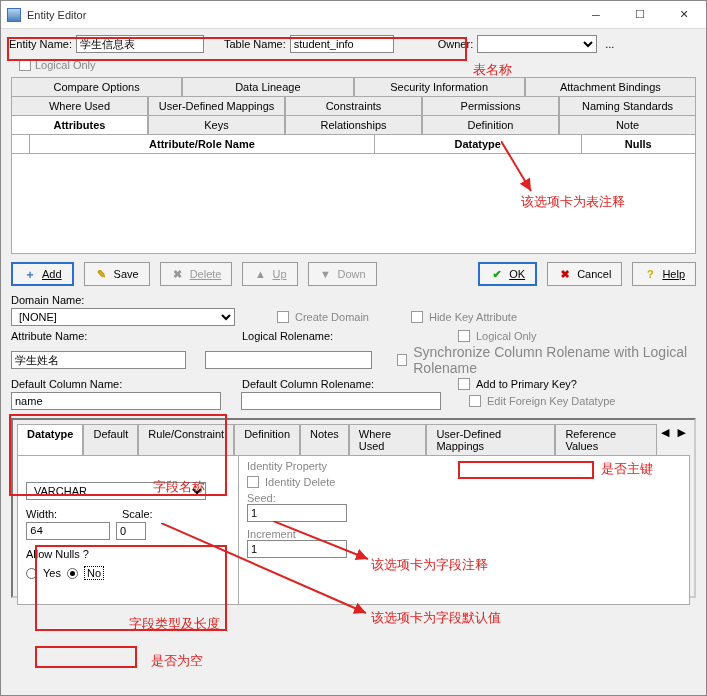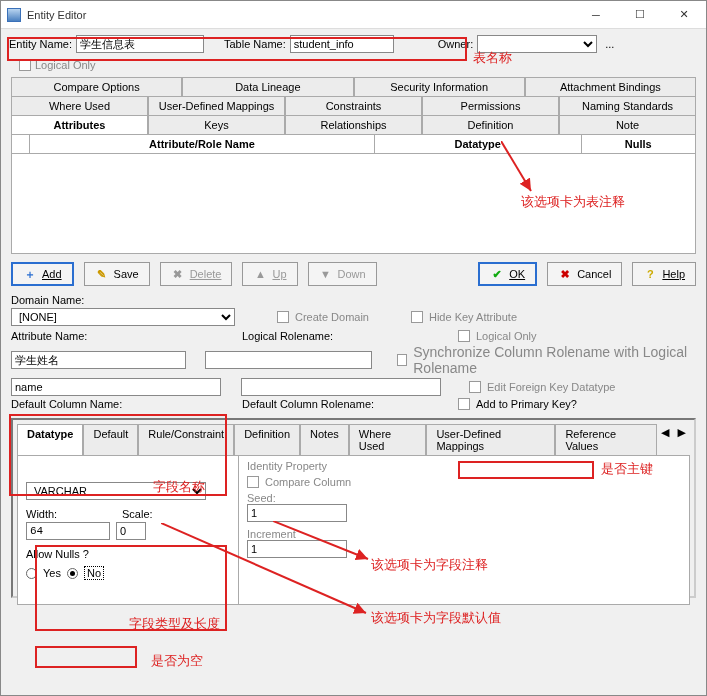--- a/index.html
+++ b/index.html
@@ -158,33 +158,33 @@
       <span class="grey">Logical Only</span>
   </div>
   <div class="row">
     <input class="text" style="width: 210px;" value="学生姓名">
     <span style="width:8px"></span>
     <input class="text" style="width: 200px;">
     <span style="width:16px"></span>
     <span class="cb"></span>
       <span class="grey" style="font-size:14px">Synchronize Column Rolename with Logical Rolename</span>
   </div>
+  <div class="row" style="margin-top:2px">
+    <div style="width:225px"><span>Default Column Name:</span></div>
+    <div style="width:210px"><span>Default Column Rolename:</span></div>
+    <span class="cb"></span>
+      <span>Add to Primary Key?</span>
+  </div>
   <div class="row">
     <input class="text" style="width: 210px;" value="name">
     <span style="width:8px"></span>
     <input class="text" style="width: 200px;">
     <span style="width:16px"></span>
     <span class="cb"></span>
       <span class="grey">Edit Foreign Key Datatype</span>
-  </div>
-  <div class="row" style="margin-top:2px">
-    <div style="width:225px"><span>Default Column Name:</span></div>
-    <div style="width:210px"><span>Default Column Rolename:</span></div>
-    <span class="cb"></span>
-      <span>Add to Primary Key?</span>
   </div>
 </div>
 
 <div class="lower-tabs-wrap">
   <div class="lower-tab-row">
     <div class="ltab active">Datatype</div>
     <div class="ltab">Default</div>
     <div class="ltab">Rule/Constraint</div>
     <div class="ltab">Definition</div>
     <div class="ltab">Notes</div>
@@ -211,32 +211,32 @@
         <span class="radio"></span>
           <span>Yes</span>
         <span class="radio checked"></span>
           <span style="border:1px dotted #000;padding:0 2px">No</span>
       </div>
     </div>
     <div class="identity-col">
       <div>Identity Property</div>
       <div class="row" style="margin-top:4px">
           <span class="cb"></span>
-          <span>Compare Column</span>
+          <span>Identity Delete</span>
         </div>
       <div style="margin-top:4px">Seed:</div>
       <input class="text" value="1" style="">
       <div style="margin-top:6px">Increment</div>
       <input class="text" value="1" style="">
     </div>
   </div>
 </div>
 
 <div class="red-box" style="left:6px; top:36px; width:460px; height:24px;"></div>
-<div class="red-text" style="left:472px; top:48px">表名称</div>
+<div class="red-text" style="left:472px; top:60px">表名称</div>
 <svg class="red-arrow" style="left:500px; top:140px" width="130" height="60">
     <defs>
       <marker id="ah" markerWidth="8" markerHeight="8" refX="6" refY="3" orient="auto">
         <path d="M0,0 L6,3 L0,6 Z" fill="#d22"></path>
       </marker>
     </defs>
     <line x1="0" y1="0" x2="30" y2="50" stroke="#d22" stroke-width="2" marker-end="url(#ah)"></line>
   </svg>
 <div class="red-text" style="left:520px; top:192px">该选项卡为表注释</div>
 

